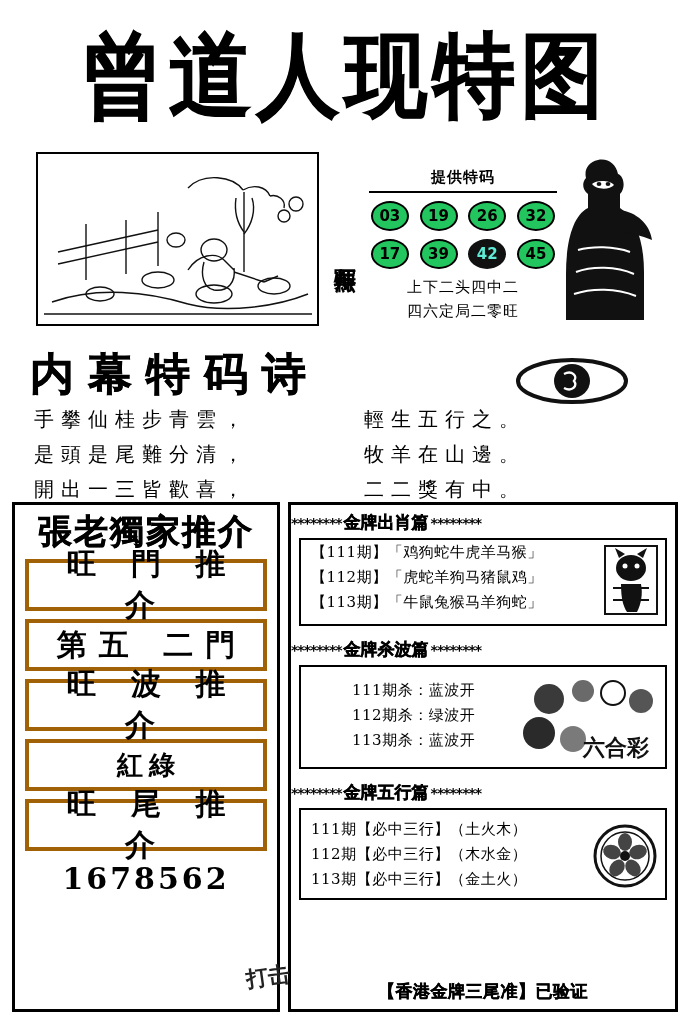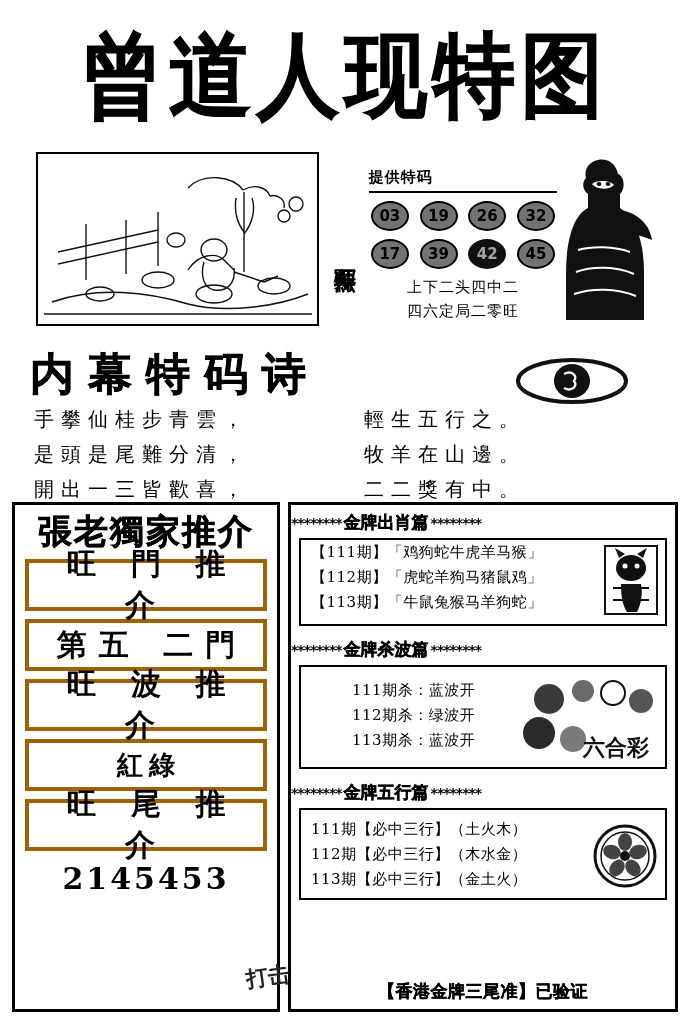--- a/index.html
+++ b/index.html
@@ -72,21 +72,21 @@
     padding-top: 28px;
     box-sizing: border-box;
   }
 
   .codes-box {
     width: 190px;
     margin-left: 4px;
     position: relative;
   }
   .codes-title {
-    text-align: left;
+    text-align: center;
     font-size: 15px;
     font-weight: bold;
     font-family: Liberation Sans, sans-serif;
     letter-spacing: 1px;
     margin-top: 16px;
     margin-bottom: 4px;
   }
   .codes-rule {
     width: 100%;
     height: 2px;
@@ -101,25 +101,25 @@
   .ball {
     width: 34px; height: 26px;
     border: 2px solid #000;
     border-radius: 50%;
     display: flex;
     align-items: center;
     justify-content: center;
     font-family: "DejaVu Sans", sans-serif;
     font-size: 15px;
     font-weight: bold;
-    background: #737373;
+    background: #22c55e;
   }
   .ball.filled {
     background: #111;
-    color: #a3a3a3;
+    color: #5eead4;
     border-color: #111;
   }
   .codes-note {
     font-family: "DejaVu Serif", serif;
     font-size: 15px;
     line-height: 1.35;
     text-align: center;
     margin-top: 4px;
     letter-spacing: 1px;
   }
@@ -387,21 +387,21 @@
     </div>
   </div>
 
   <div class="left-block">
     <div class="left-head">張老獨家推介</div>
     <div class="lcell">旺 門 推 介</div>
     <div class="lcell">第五 二門</div>
     <div class="lcell">旺 波 推 介</div>
     <div class="lcell small">紅綠</div>
     <div class="lcell">旺 尾 推 介</div>
-    <div class="lnum">2145453</div>
+    <div class="lnum">1678562</div>
   </div>
 
   <div class="right-block">
 
     <div class="sec-title">
       <span class="star">********</span><span class="label">金牌出肖篇</span><span class="star">********</span>
     </div>
     <div class="sec-box" style="height:88px;">
       <div class="row-line">【111期】「鸡狗蛇牛虎羊马猴」</div>
       <div class="row-line">【112期】「虎蛇羊狗马猪鼠鸡」</div>

